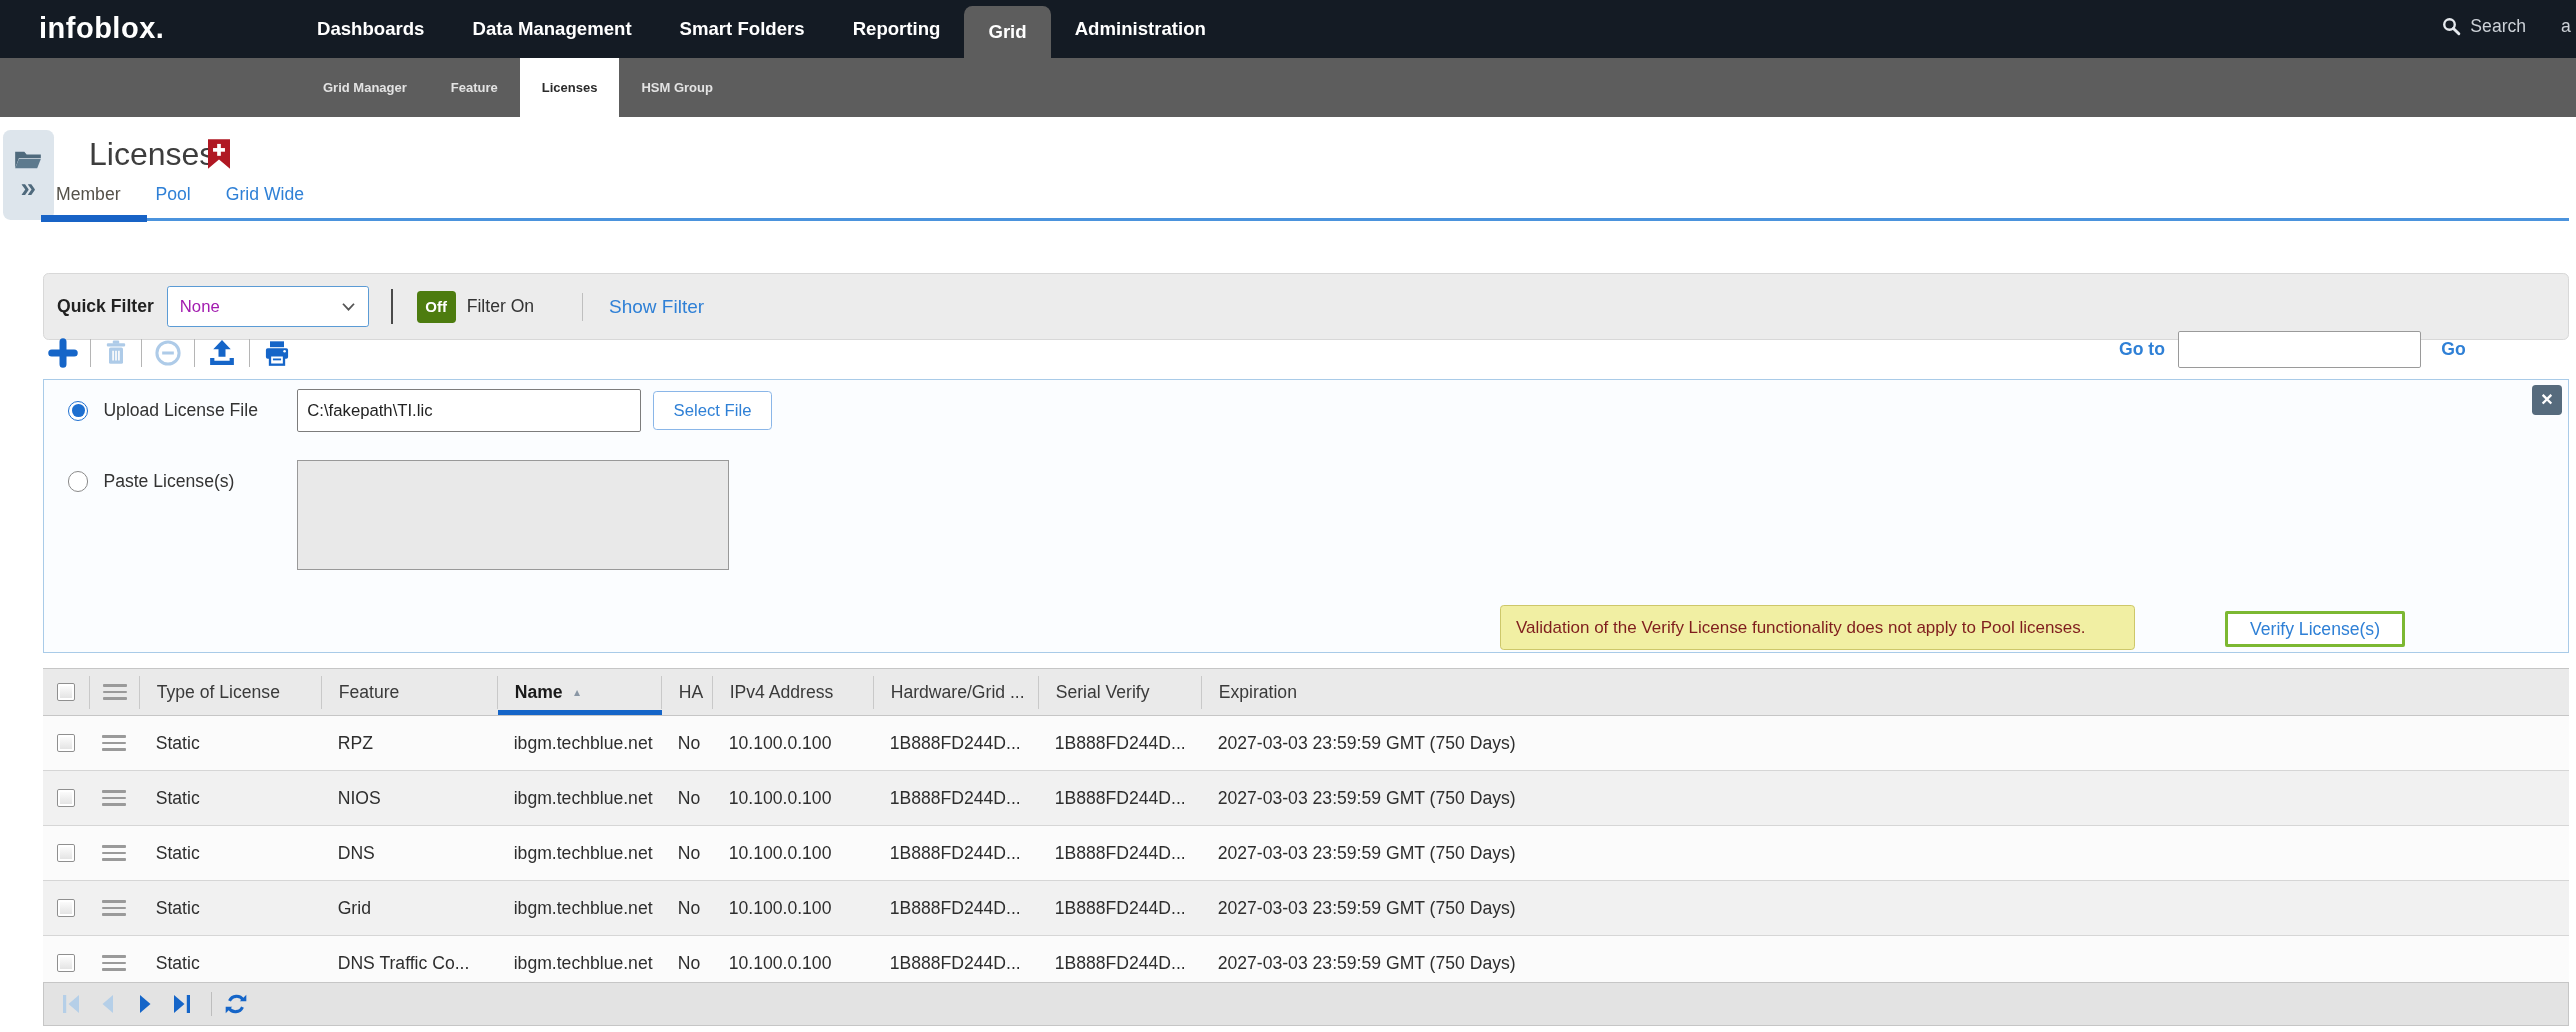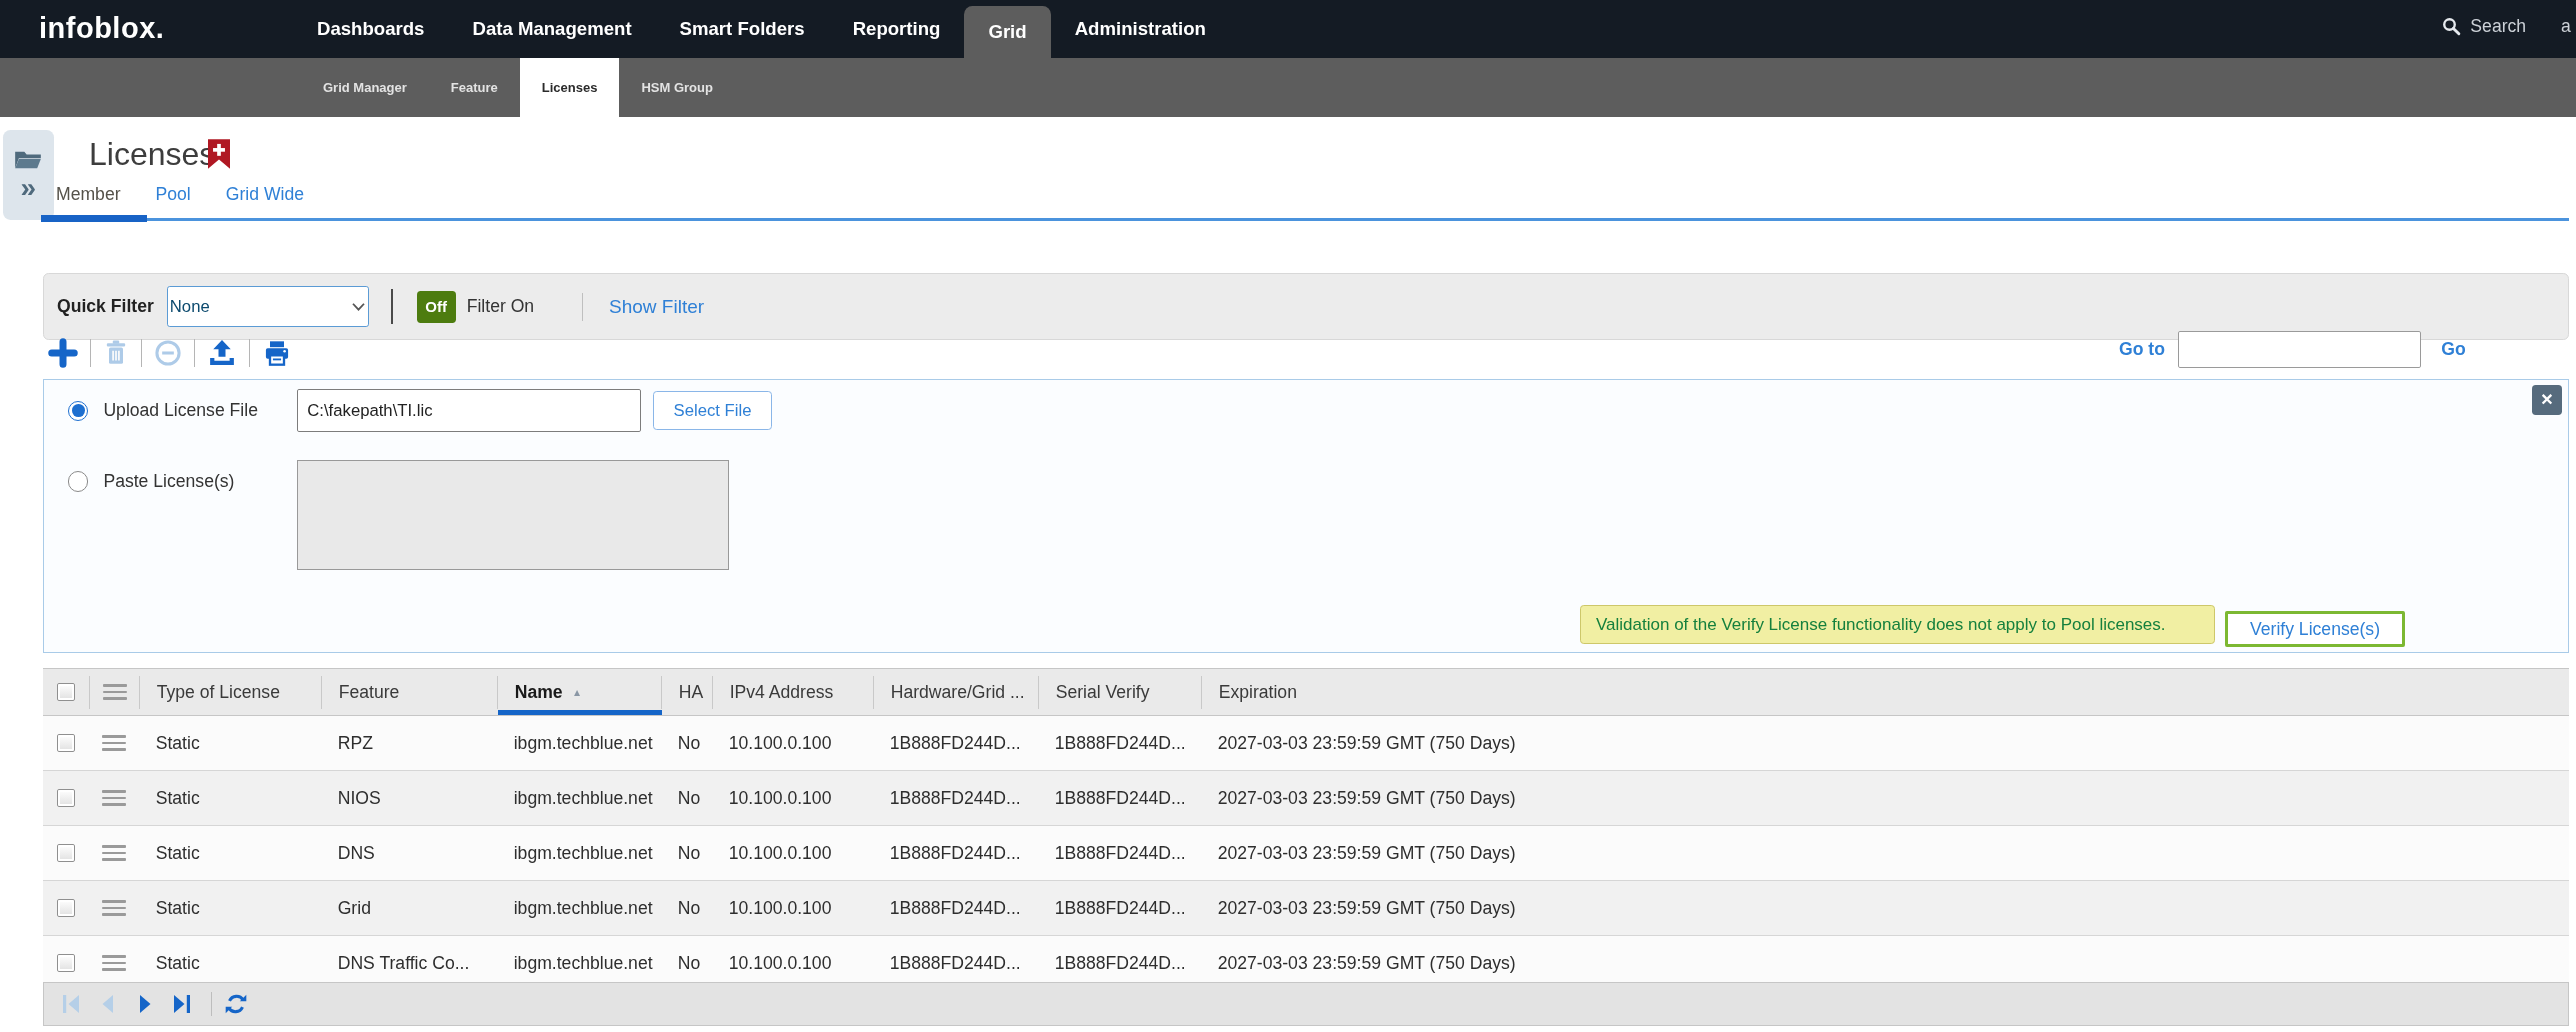--- a/index.html
+++ b/index.html
@@ -35,21 +35,21 @@
   .view-tab { color:#2f80d6; cursor:pointer; white-space:nowrap; }
   .view-tab.active { color:#55524a; }
   .tab-underline { position:absolute; left:41px; right:7.4px; top:218px; height:2.8px; background:#4b93dd; }
   .member-underline { position:absolute; left:41px; top:215px; width:106px; height:7.4px; background:#1863c6; }
 
   
   .filter-bar { position:absolute; left:43px; right:7.4px; top:249px; height:67px; background:#ececec;
                 border:0.9px solid #d8d8d8; border-radius:5.6px; display:flex; align-items:center;margin-top:24px; }
   .qf-label { margin-left:13px; font-size:17.6px; font-weight:bold; color:#222; }
   .qf-dropdown { margin-left:13px; width:202px; height:41px; background:#fff; border:1.9px solid #5b9bd5; border-radius:2.8px;
-                 display:flex; align-items:center; justify-content:space-between; padding:0 2px; font-size:16.7px; color:#0c4a6e; cursor:pointer; }
+                 display:flex; align-items:center; justify-content:space-between; padding:0 12px; font-size:16.7px; color:#a21caf; cursor:pointer; }
   .vsep1 { margin-left:22px; width:1.9px; height:35px; background:#4a4a4a; }
   .off-btn { margin-left:24px; width:39px; height:32px; background:#4d7c0f; border-radius:3.7px; color:#fff;
              font-size:15px; font-weight:bold; display:flex; align-items:center; justify-content:center; cursor:pointer; }
   .filter-on { margin-left:11px; font-size:17.6px; color:#333; }
   .vsep2 { margin-left:48px; width:0.9px; height:28px; background:#bfbfbf; }
   .show-filter { margin-left:26px; font-size:19px; color:#2f80d6; cursor:pointer; }
 
   
   .action-bar { position:absolute; left:48px; top:332px; height:41px; display:flex; align-items:center; }
   .tool-icon { display:flex; align-items:center; cursor:pointer; }
@@ -68,22 +68,22 @@
   .radio.selected::after { content:""; position:absolute; inset:2.8px; border-radius:50%; background:#1d6fd0; }
   .radio-row1 { position:absolute; left:24px; top:20.4px; display:flex; align-items:center; }
   .radio-row2 { position:absolute; left:24px; top:91px; display:flex; align-items:center; }
   .radio-label { margin-left:15px; font-size:17.6px; color:#333; white-space:nowrap; }
   .file-input { position:absolute; left:253px; top:9.3px; width:344px; height:43px; border:1.9px solid #7c7c7c; border-radius:1.9px;
                 font-size:16.7px; padding:0 9.3px; color:#222; background:#fff; font-family:"Liberation Sans",sans-serif; }
   .select-file-btn { position:absolute; left:609px; top:11px; width:119px; height:39px; background:#fff; border:1.9px solid #8ab6e8;
                      border-radius:3.7px; color:#2f80d6; font-size:16.7px; display:flex; align-items:center; justify-content:center; cursor:pointer; }
   .paste-area { position:absolute; left:253px; top:80px; width:432px; height:110px; background:#e9e9e9; border:1.9px solid #999;
                 resize:none; font-family:"Liberation Sans",sans-serif; }
-  .warn-msg { position:absolute; left:1536px; top:225px; width:635px; height:39px; background:#f1efa3; border:0.9px solid #cdc76a;
-              border-radius:3.7px; font-size:17px; color:#15803d; display:flex; align-items:center; padding:0 15px; white-space:nowrap; }
+  .warn-msg { position:absolute; left:1456px; top:225px; width:635px; height:45px; background:#f1efa3; border:0.9px solid #cdc76a;
+              border-radius:3.7px; font-size:17px; color:#7f1d1d; display:flex; align-items:center; padding:0 15px; white-space:nowrap; }
   .verify-btn { position:absolute; left:2181px; top:231px; width:180px; height:36px; background:#fff; border:3.7px solid #7cb832;
                 border-radius:1.9px; color:#2f80d6; font-size:17.6px; display:flex; align-items:center; justify-content:center; cursor:pointer; }
 
   
   .grid-table { position:absolute; left:43px; right:7.4px; top:660px; }
   .t-header { position:relative; height:48px; background:#eaeaea; border-top:0.9px solid #c6c6c6; border-bottom:0.9px solid #c6c6c6;
               display:grid; grid-template-columns:46px 50px 182px 176px 164px 51px 161px 165px 163px 1fr; align-items:center;
               font-size:17.6px; color:#3a3a3a;margin-top:8px; }
   .hc { display:flex; align-items:center; height:33px; padding-left:16.7px; border-left:0.9px solid #c9c9c9; white-space:nowrap; overflow:hidden; }
   .hc:first-child { border-left:none; }

